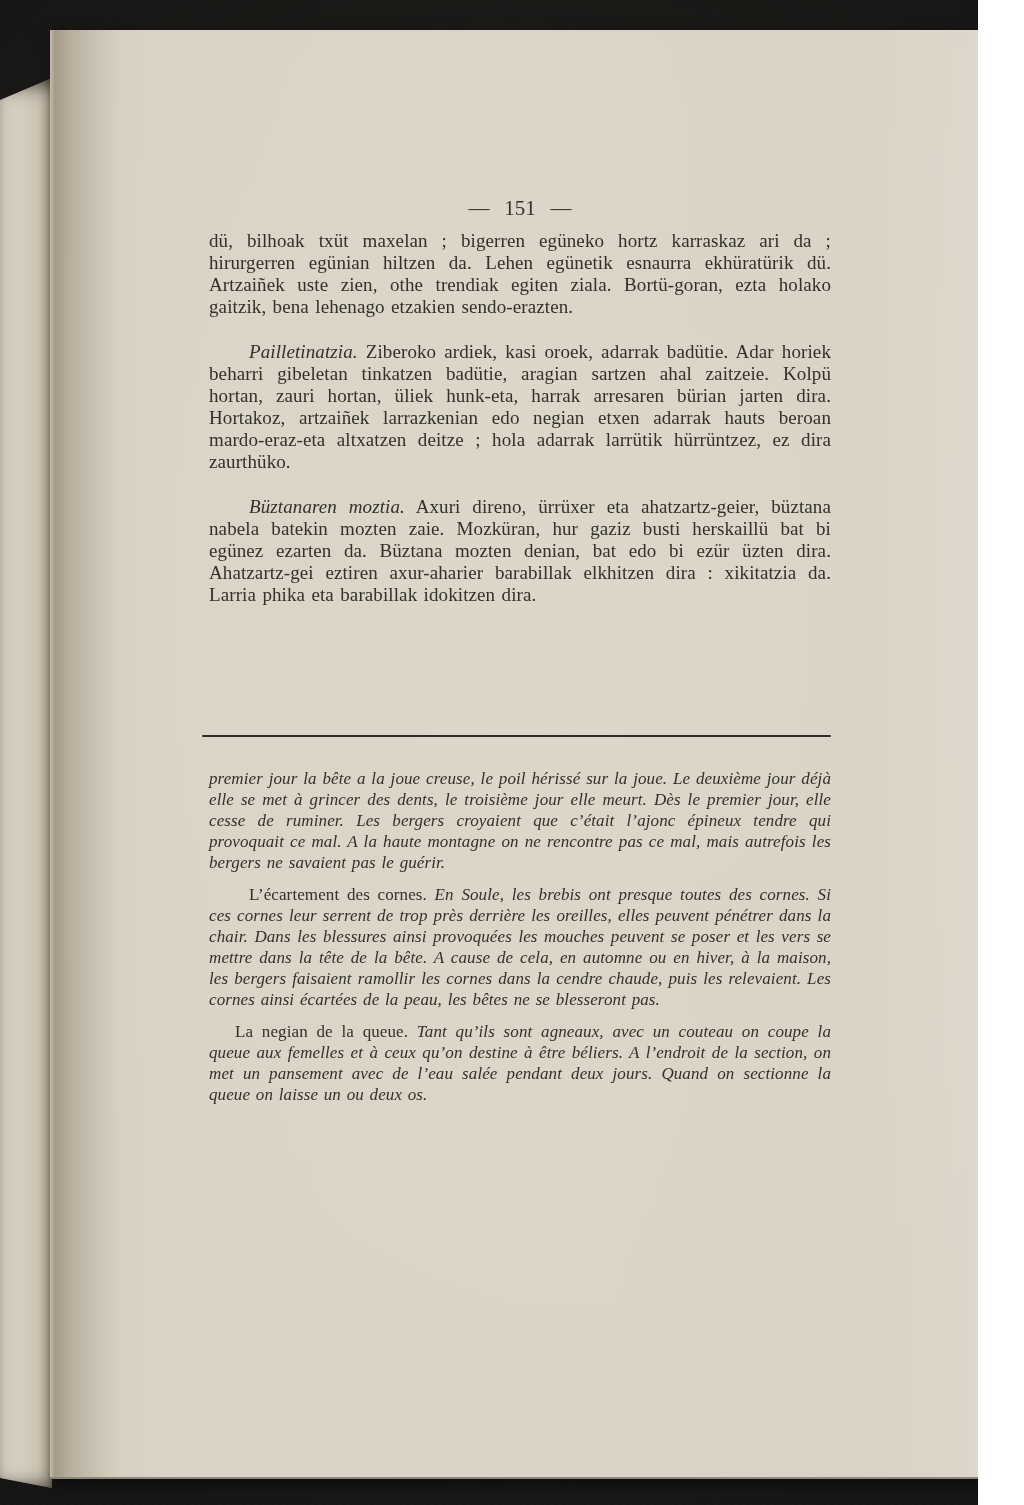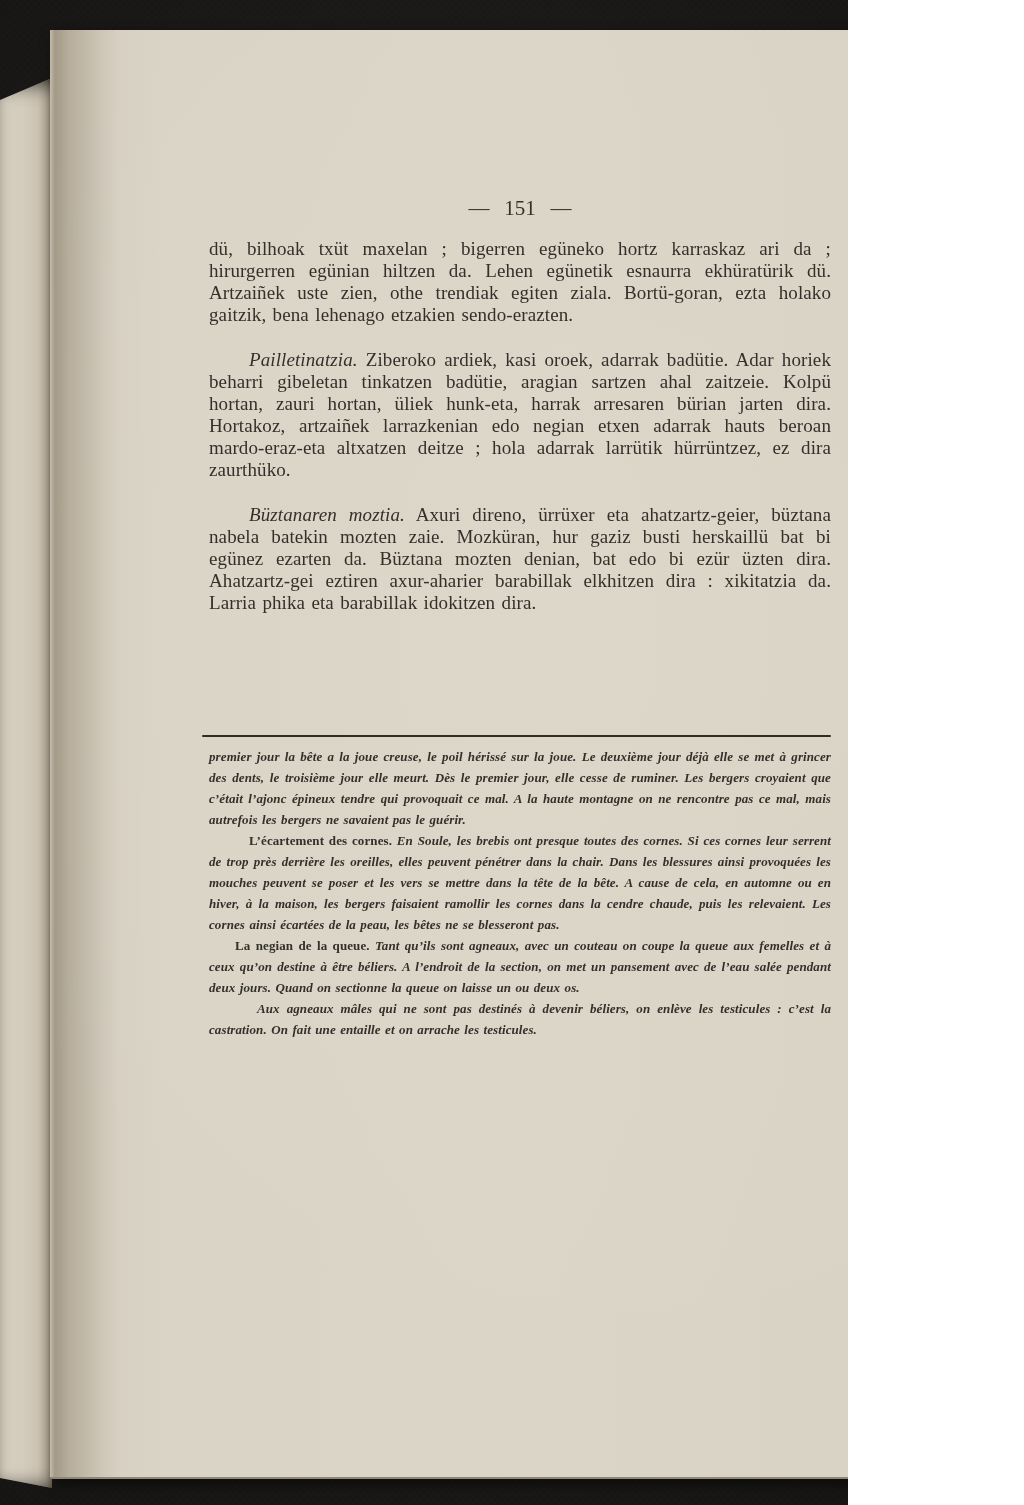--- a/index.html
+++ b/index.html
@@ -2,21 +2,21 @@
 <html style="--paper: #dad4c6; --ink: #33302b; --background: #171614; --divider: #2e2c27; --page-edge-blue: #8f96a9;"><head>
 <meta charset="utf-8">
 <title>Scanned book page</title>
 <style>
   html,body{margin:0;padding:0;}
   body{
     width:1024px;height:1505px;overflow:hidden;
     font-family:"Liberation Serif","DejaVu Serif",serif;
   }
   .scene{
-    position:relative;width:848px;height:1505px;overflow:hidden;
+    position:relative;width:978px;height:1505px;overflow:hidden;
     background:
       radial-gradient(130% 105% at 52% 46%, #22211e 0%, #181715 52%, #0f0e0d 100%);
   }
   
   .scene::before{
     content:"";position:absolute;inset:0;pointer-events:none;opacity:.5;
     background-image:
       repeating-linear-gradient(45deg, rgba(255,255,255,.012) 0 2px, transparent 2px 5px),
       repeating-linear-gradient(-45deg, rgba(255,255,255,.012) 0 2px, transparent 2px 5px);
   }
@@ -54,25 +54,25 @@
   .textblock{
     position:absolute;left:159px;top:0;width:622px;height:100%;
     color:var(--ink,#33302b);
   }
   .page-number{
     position:absolute;top:166px;left:0;width:622px;
     text-align:center;font-size:21px;word-spacing:.45em;
     color:var(--ink,#33302b);
   }
   section{position:absolute;left:0;width:622px;}
-  .basque{top:208px;font-size:19px;line-height:22px;}
-  .french{top:716px;font-size:13px;line-height:21px;font-style:italic;word-spacing:.12em;font-weight:bold;}
+  .basque{top:200px;font-size:19px;line-height:22px;}
+  .french{top:738px;font-size:17px;line-height:21px;font-style:italic;word-spacing:.12em;}
   p{margin:0;text-align:justify;word-spacing:.08em;letter-spacing:.1px;}
   .basque p + p{margin-top:23px;}
-  .french p + p{}
+  .french p + p{margin-top:11px;}
   .indent{text-indent:40px;}
   .indent-sm{text-indent:26px;}
   .indent-lg{text-indent:48px;}
   .basque .lead{font-style:italic;}
   .french .lead{font-style:normal;}
   .rule{
     position:absolute;top:705px;left:-7px;width:629px;height:2px;
     background:#2e2c27;border-radius:1px;
   }
 </style>
@@ -96,18 +96,17 @@
         <p class="indent" lang="eu"><span class="lead">Pailletinatzia.</span><span> Ziberoko ardiek, kasi oroek, adarrak badütie. Adar horiek beharri gibeletan tinkatzen badütie, aragian sartzen ahal zaitzeie. Kolpü hortan, zauri hortan, üliek hunk-eta, harrak arresaren bürian jarten dira. Hortakoz, artzaiñek larrazkenian edo negian etxen adarrak hauts beroan mardo-eraz-eta altxatzen deitze&nbsp;; hola adarrak larrütik hürrüntzez, ez dira zaurthüko.</span></p>
         <p class="indent" lang="eu"><span class="lead">Büztanaren moztia.</span><span> Axuri direno, ürrüxer eta ahatzartz-geier, büztana nabela batekin mozten zaie. Mozküran, hur gaziz busti herskaillü bat bi egünez ezarten da. Büztana mozten denian, bat edo bi ezür üzten dira. Ahatzartz-gei eztiren axur-aharier barabillak elkhitzen dira&nbsp;: xikitatzia da. Larria phika eta barabillak idokitzen dira.</span></p>
       </section>
 
       <div class="rule"></div>
 
       <section class="french">
         <p lang="fr"><span class="lead"></span><span>premier jour la bête a la joue creuse, le poil hérissé sur la joue. Le deuxième jour déjà elle se met à grincer des dents, le troisième jour elle meurt. Dès le premier jour, elle cesse de ruminer. Les bergers croyaient que c’était l’ajonc épineux tendre qui provoquait ce mal. A la haute montagne on ne rencontre pas ce mal, mais autrefois les bergers ne savaient pas le guérir.</span></p>
         <p class="indent" lang="fr"><span class="lead">L’écartement des cornes.</span><span> En Soule, les brebis ont presque toutes des cornes. Si ces cornes leur serrent de trop près derrière les oreilles, elles peuvent pénétrer dans la chair. Dans les blessures ainsi provoquées les mouches peuvent se poser et les vers se mettre dans la tête de la bête. A cause de cela, en automne ou en hiver, à la maison, les bergers faisaient ramollir les cornes dans la cendre chaude, puis les relevaient. Les cornes ainsi écartées de la peau, les bêtes ne se blesseront pas.</span></p>
         <p class="indent-sm" lang="fr"><span class="lead">La negian de la queue.</span><span> Tant qu’ils sont agneaux, avec un couteau on coupe la queue aux femelles et à ceux qu’on destine à être béliers. A l’endroit de la section, on met un pansement avec de l’eau salée pendant deux jours. Quand on sectionne la queue on laisse un ou deux os.</span></p>
-        <p class="indent-lg" lang="fr"><span class="lead"></span><span>Aux agneaux mâles qui ne sont pas destinés à devenir béliers, on enlève les testicules&nbsp;: c’est la castration. On fait une entaille et on arrache les testicules.</span></p>
       </section>
 
     </div>
   </div>
 </div>
 
 </body></html>

